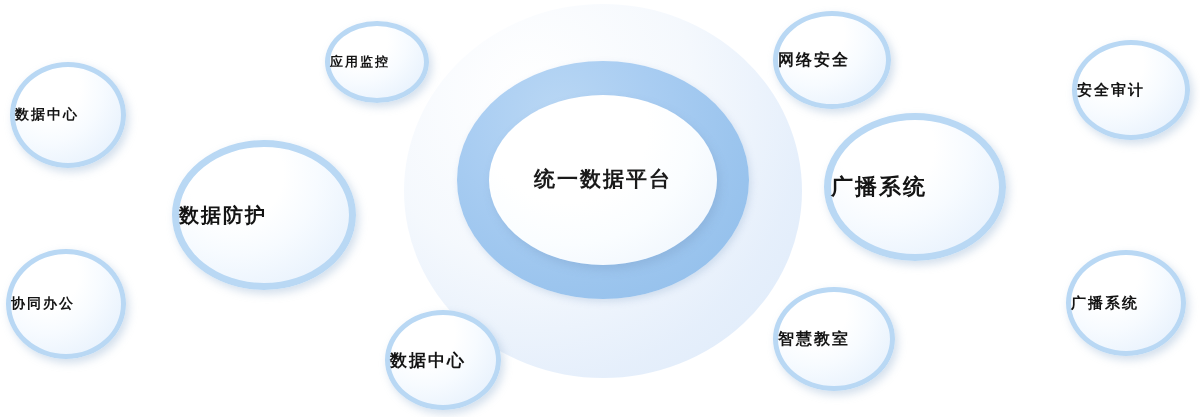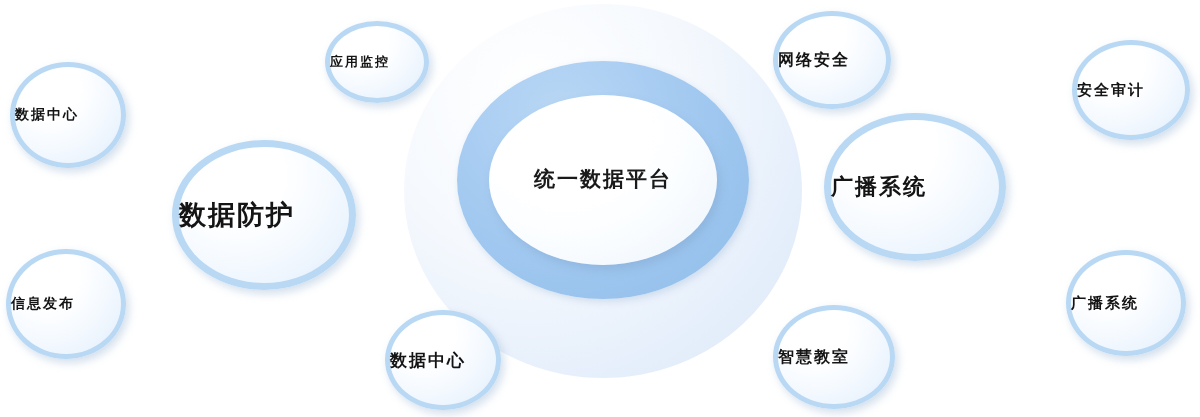--- a/index.html
+++ b/index.html
@@ -100,38 +100,38 @@
     <div class="ring-inner" id="ring-inner" style="left: 32px; top: 34px; width: 228px; height: 170px;">
       <div class="core-label" id="core-label" style="font-size: 21px; top: 69.88px;">统一数据平台</div>
     </div>
   </div>
 
   <div id="nodes-layer">
       <div class="bubble small" style="left: 10px; top: 62px; width: 116px; height: 106px;">
         <span class="bubble-label" style="font-size: 14px;">数据中心</span>
       </div>
       <div class="bubble small" style="left: 6px; top: 249px; width: 120px; height: 110px;">
-        <span class="bubble-label" style="font-size: 14px;">信息发布</span>
+        <span class="bubble-label" style="font-size: 14px;">协同办公</span>
       </div>
       <div class="bubble small" style="left: 325px; top: 21px; width: 104px; height: 82px;">
         <span class="bubble-label" style="font-size: 13px;">应用监控</span>
       </div>
       <div class="bubble large" style="left: 172px; top: 140px; width: 184px; height: 150px;">
-        <span class="bubble-label" style="font-size: 27px;">数据防护</span>
+        <span class="bubble-label" style="font-size: 20px;">数据防护</span>
       </div>
       <div class="bubble small" style="left: 385px; top: 310px; width: 116px; height: 100px;">
         <span class="bubble-label" style="font-size: 17px;">数据中心</span>
       </div>
       <div class="bubble small" style="left: 773px; top: 11px; width: 118px; height: 98px;">
         <span class="bubble-label" style="font-size: 16px;">网络安全</span>
       </div>
       <div class="bubble large" style="left: 824px; top: 113px; width: 182px; height: 148px;">
         <span class="bubble-label" style="font-size: 22px;">广播系统</span>
       </div>
-      <div class="bubble small" style="left: 773px; top: 305px; width: 122px; height: 104px;">
+      <div class="bubble small" style="left: 773px; top: 287px; width: 122px; height: 104px;">
         <span class="bubble-label" style="font-size: 16px;">智慧教室</span>
       </div>
       <div class="bubble small" style="left: 1072px; top: 40px; width: 118px; height: 100px;">
         <span class="bubble-label" style="font-size: 15px;">安全审计</span>
       </div>
       <div class="bubble small" style="left: 1066px; top: 250px; width: 120px; height: 106px;">
         <span class="bubble-label" style="font-size: 15px;">广播系统</span>
       </div>
     </div>
 

